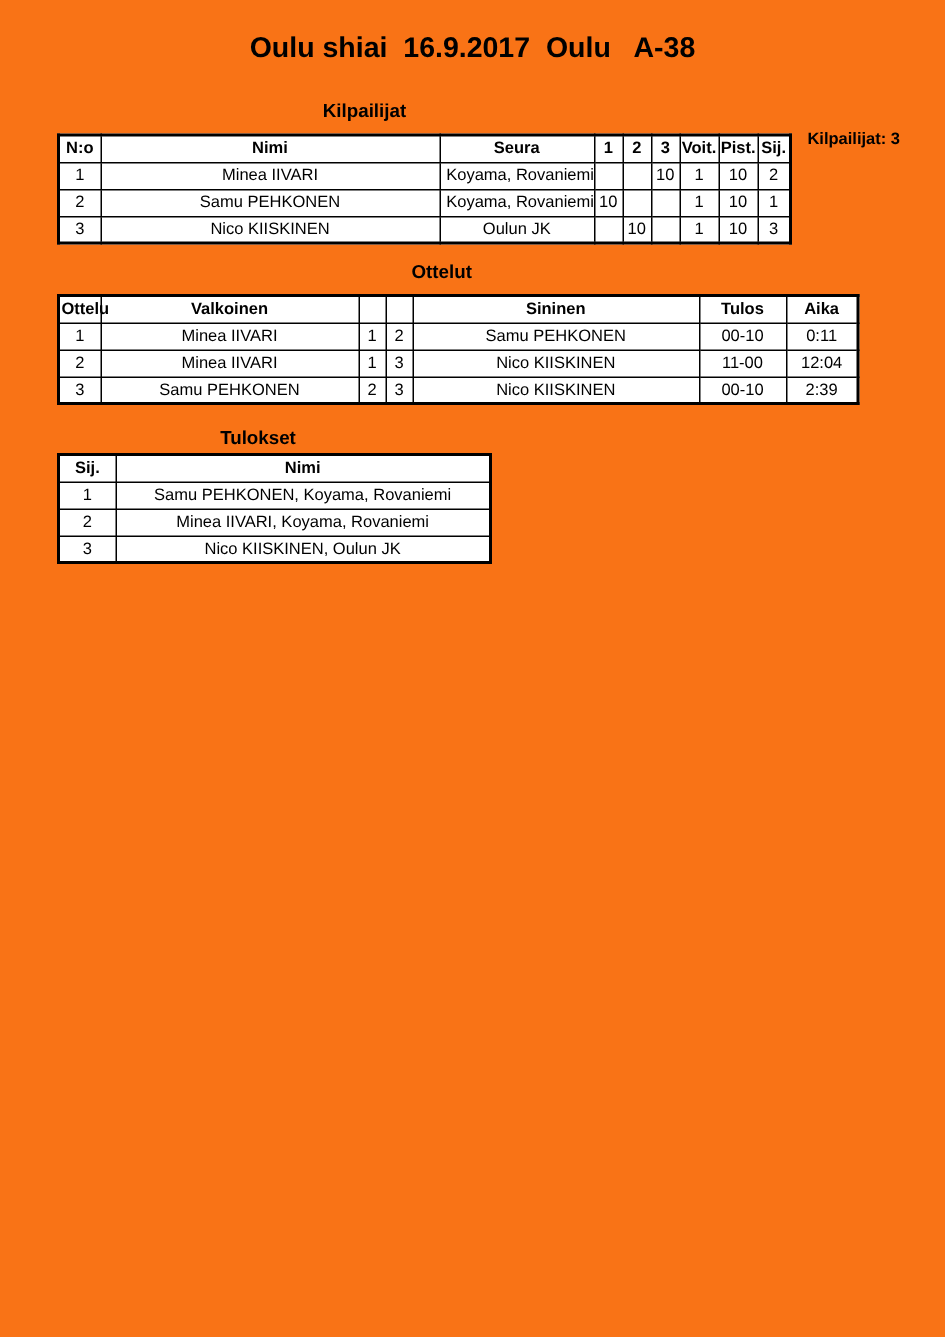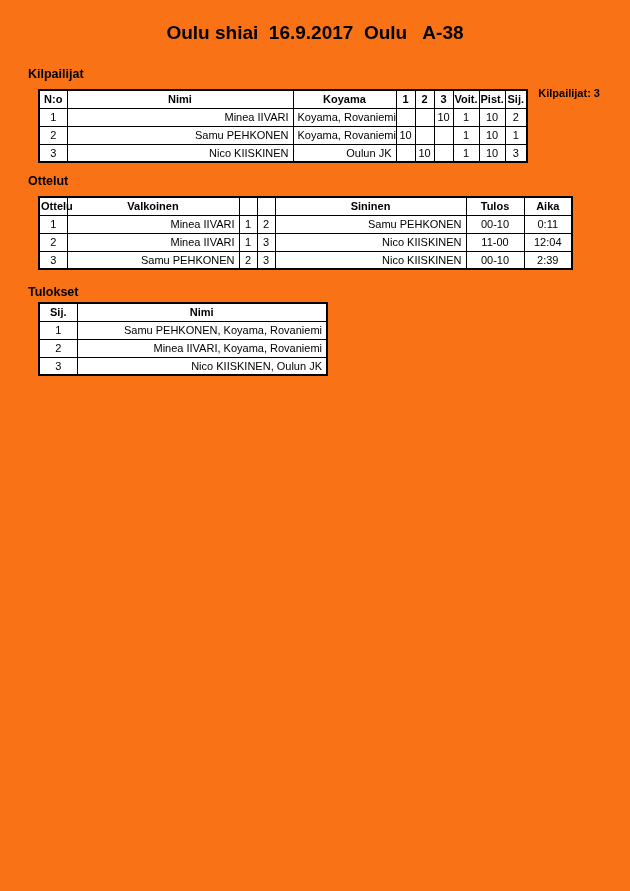--- a/index.html
+++ b/index.html
@@ -28,21 +28,21 @@
     top: 51px;
     right: 30px;
     font-size: 11px;
     font-weight: bold;
     margin-top: 36px;
   }
   .sec-heading {
     position: absolute;
     font-size: 12.5px;
     font-weight: bold;
-    text-align: left;
+    text-align: center;
   }
   .h-kilpailijat { top: 67px; left: 28px; width: 430px; }
   .h-ottelut     { top: 174px; left: 28px; width: 533px; }
   .h-tulokset    { top: 285px; left: 28px; width: 288px; }
   table {
     position: absolute;
     border-collapse: collapse;
     table-layout: fixed;
     background: #fff;
     border: 2px solid #000;
@@ -55,21 +55,21 @@
     border: 1px solid #000;
     font-size: 11px;
     height: 18px;
     padding: 0 4px;
     white-space: nowrap;
     overflow: visible;
     vertical-align: middle;
   }
   th { font-weight: bold; text-align: center; }
   .c { text-align: center; }
-  .l { text-align: right; }
+  .l { text-align: center; }
   .tight { padding: 0 1px; }
 </style>
 </head>
 <body>
 
 <div class="page">
 
   <div class="title">Oulu shiai  16.9.2017  Oulu   A-38</div>
   <div class="count-label">Kilpailijat: 3</div>
 
@@ -83,21 +83,21 @@
         <col style="width:19px">
         <col style="width:19px">
       <col style="width:26px">
         <col style="width:26px">
         <col style="width:22px">
     </colgroup>
     <thead>
       <tr>
         <th class="tight">N:o</th>
         <th>Nimi</th>
-        <th>Koyama</th>
+        <th>Seura</th>
         <th class="tight">1</th>
         <th class="tight">2</th>
         <th class="tight">3</th>
         <th class="tight">Voit.</th>
         <th class="tight">Pist.</th>
         <th class="tight">Sij.</th>
       </tr>
     </thead>
     <tbody>
       <tr>

